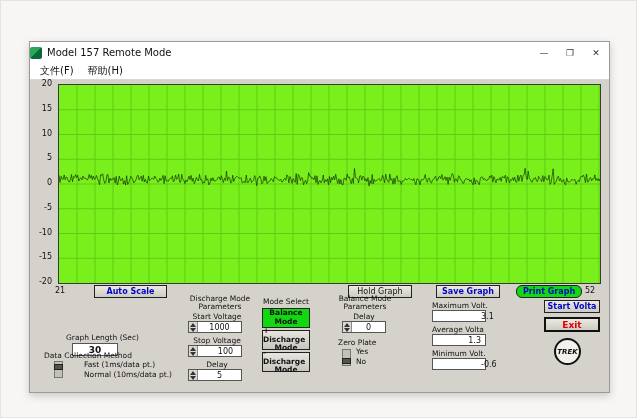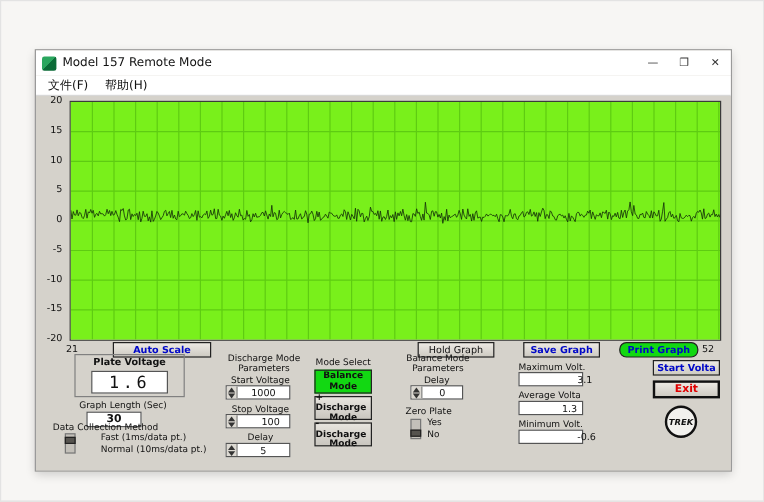--- a/index.html
+++ b/index.html
@@ -5,21 +5,21 @@
   *{box-sizing:border-box;margin:0;padding:0;}
   html,body{width:637px;height:418px;}
   body{position:relative;overflow:hidden;background:#f7f6f4;border:1px solid #e3e3e3;
        font-family:"DejaVu Sans",sans-serif;color:#111;}
 
   
   .win{position:absolute;left:28px;top:40px;width:581px;height:352px;
        background:var(--client-bg,#d5d2cb);border:1px solid #9a9a9a;
        box-shadow:0 3px 8px rgba(0,0,0,.18);}
   .titlebar{position:absolute;left:0;top:0;right:0;height:21px;background:#fff;
-       display:flex;align-items:center;padding-left:5px;}
+       display:flex;align-items:center;padding-left:0;}
   .app-icon{width:12px;height:12px;border-radius:2px;margin-right:5px;
        background:linear-gradient(135deg,#2aa65e 50%,#0b6b37 50%);flex:none;}
   .title{font-size:10px;flex:1;white-space:nowrap;overflow:hidden;}
   .winbtn{width:26px;height:21px;display:flex;align-items:center;justify-content:center;
        font-size:9px;color:#333;cursor:default;}
   .menubar{position:absolute;left:0;top:21px;right:0;height:17px;background:#fff;
        border-bottom:1px solid #d8d8d8;display:flex;align-items:center;padding-left:3px;}
   .menuitem{font-size:10px;padding:1px 7px;}
   .client{position:absolute;left:0;top:38px;right:0;bottom:0;background:var(--client-bg,#d5d2cb);}
 
@@ -29,21 +29,21 @@
   .plot-wrap{position:absolute;left:28px;top:4px;width:543px;height:200px;border:1px solid #3a3a3a;}
   .plot-wrap svg{display:block;}
   .xlabel{position:absolute;top:206px;font-size:8px;}
   #xleft{left:25px;}
   #xright{left:555px;}
 
   
   .gbtn{position:absolute;top:205px;height:13px;border:1px solid #222;
         background:linear-gradient(#ece9e3,#cecbc3);font-size:8px;
         display:flex;align-items:center;justify-content:center;cursor:default;}
-  #btn-autoscale{left:64px;width:82px;color:var(--blue,#0008c8);font-weight:bold;}
+  #btn-autoscale{left:64px;width:73px;color:var(--blue,#0008c8);font-weight:bold;}
   #btn-hold{left:318px;width:64px;color:#111;}
   #btn-save{left:406px;width:64px;color:var(--blue,#0008c8);font-weight:bold;}
   #btn-print{left:486px;width:66px;color:var(--blue,#0008c8);font-weight:bold;
         background:var(--active-green,#12d812);border-radius:6px;}
 
   
   .lbl{position:absolute;font-size:7.5px;line-height:1.15;white-space:nowrap;}
   .lbl.center{text-align:center;}
   .valbox{position:absolute;background:#fff;border:1px solid #555;font-size:8px;
         display:flex;align-items:center;}
@@ -191,24 +191,20 @@
         </svg>
     </div>
     <span class="xlabel" id="xleft">21</span>
     <span class="xlabel" id="xright">52</span>
 
     <div class="gbtn" id="btn-autoscale">Auto Scale</div>
     <div class="gbtn" id="btn-hold">Hold Graph</div>
     <div class="gbtn" id="btn-save">Save Graph</div>
     <div class="gbtn" id="btn-print">Print Graph</div>
 
-    <div class="plate-group">
-      <div class="plate-label">Plate Voltage</div>
-      <div class="plate-value">1.6</div>
-    </div>
 
     <span class="lbl" id="gl-label">Graph Length (Sec)</span>
     <div class="valbox" id="gl-box">
       <span class="v">30</span>
     </div>
 
     <span class="lbl" id="dcm-label">Data Collection Method</span>
     <div class="vslider" id="dcm-slider">
         <span class="knob"></span>
       </div>

